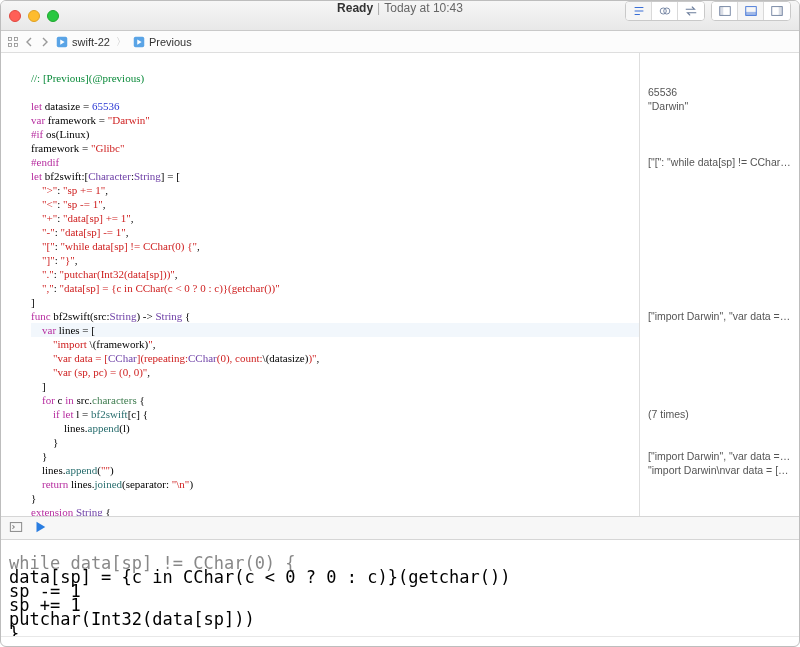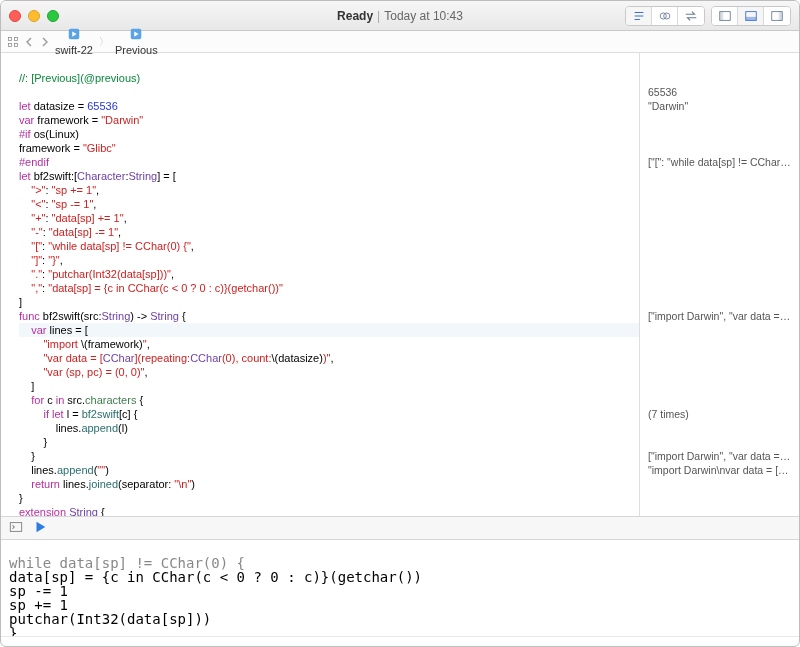--- a/index.html
+++ b/index.html
@@ -16,21 +16,20 @@
     overflow: hidden;
     display: flex;
     flex-direction: column;
   }
   
   .titlebar {
     height: 30px;
     background: linear-gradient(#f6f6f6, #e8e8e8);
     border-bottom: 1px solid #c9c9c9;
     display: flex;
-    align-items: center;
     padding: 0 8px;
   }
   .traffic { display: flex; gap: 7px; align-items: center; }
   .tl { width: 12px; height: 12px; border-radius: 50%; }
   .tl.r { background: #ff5f57; border: 0.5px solid #e04840; }
   .tl.y { background: #febc2e; border: 0.5px solid #dfa023; }
   .tl.g { background: #28c840; border: 0.5px solid #1fa72f; }
   .titlecenter {
     position: absolute;
     left: 0; right: 0;
@@ -77,37 +76,37 @@
     display: flex;
     align-items: center;
     padding: 0 6px;
     font-size: 11px;
     color: #333;
     gap: 4px;
   }
   .jumpbar svg { width: 12px; height: 12px; flex-shrink: 0; }
   .jumpbar .nav { display: flex; align-items: center; gap: 2px; color: #7a7a7a; }
   .jumpbar .chev { color: #b4b4b4; padding: 0 2px; font-size: 10px; }
-  .crumb { display: flex; align-items: center; gap: 3px; flex-direction: column; }
+  .crumb { display: flex; align-items: center; gap: 3px; }
   .crumb .ficon { width: 14px; height: 14px; }
   .crumb .label { white-space: nowrap; }
 
   
   .main {
     flex: 1;
     display: flex;
     min-height: 0;
   }
   .editor {
     flex: 1;
     overflow: hidden;
-    font-family: Liberation Sans, sans-serif;
+    font-family: Liberation Serif, serif;
     font-size: 11px;
     line-height: 14px;
-    padding: 4px 0 4px 0;
+    padding: 4px 0 4px 12px;
     white-space: pre;
     color: #000;
   }
   .editor .pad { padding-left: 18px; }
   .results {
     width: 160px;
     border-left: 1px solid #dedede;
     background: #fff;
     font-family: "Helvetica Neue", Arial, sans-serif;
     font-size: 10.5px;
@@ -138,21 +137,21 @@
     background: #f7f7f7;
     display: flex;
     align-items: center;
     padding: 0 8px;
     gap: 10px;
   }
   .debugbar svg { width: 14px; height: 14px; }
   .console {
     flex: 0 0 96px;
     font-family: Menlo, Consolas, monospace;
-    font-size: 14px;
+    font-size: 17px;
     line-height: 14px;
     padding: 2px 8px;
     overflow: hidden;
     background: #fff;
     white-space: pre;
   }
   .console .dim { color: #888; }
   .footer-status {
     height: 10px;
     border-top: 1px solid #e8e8e8;

